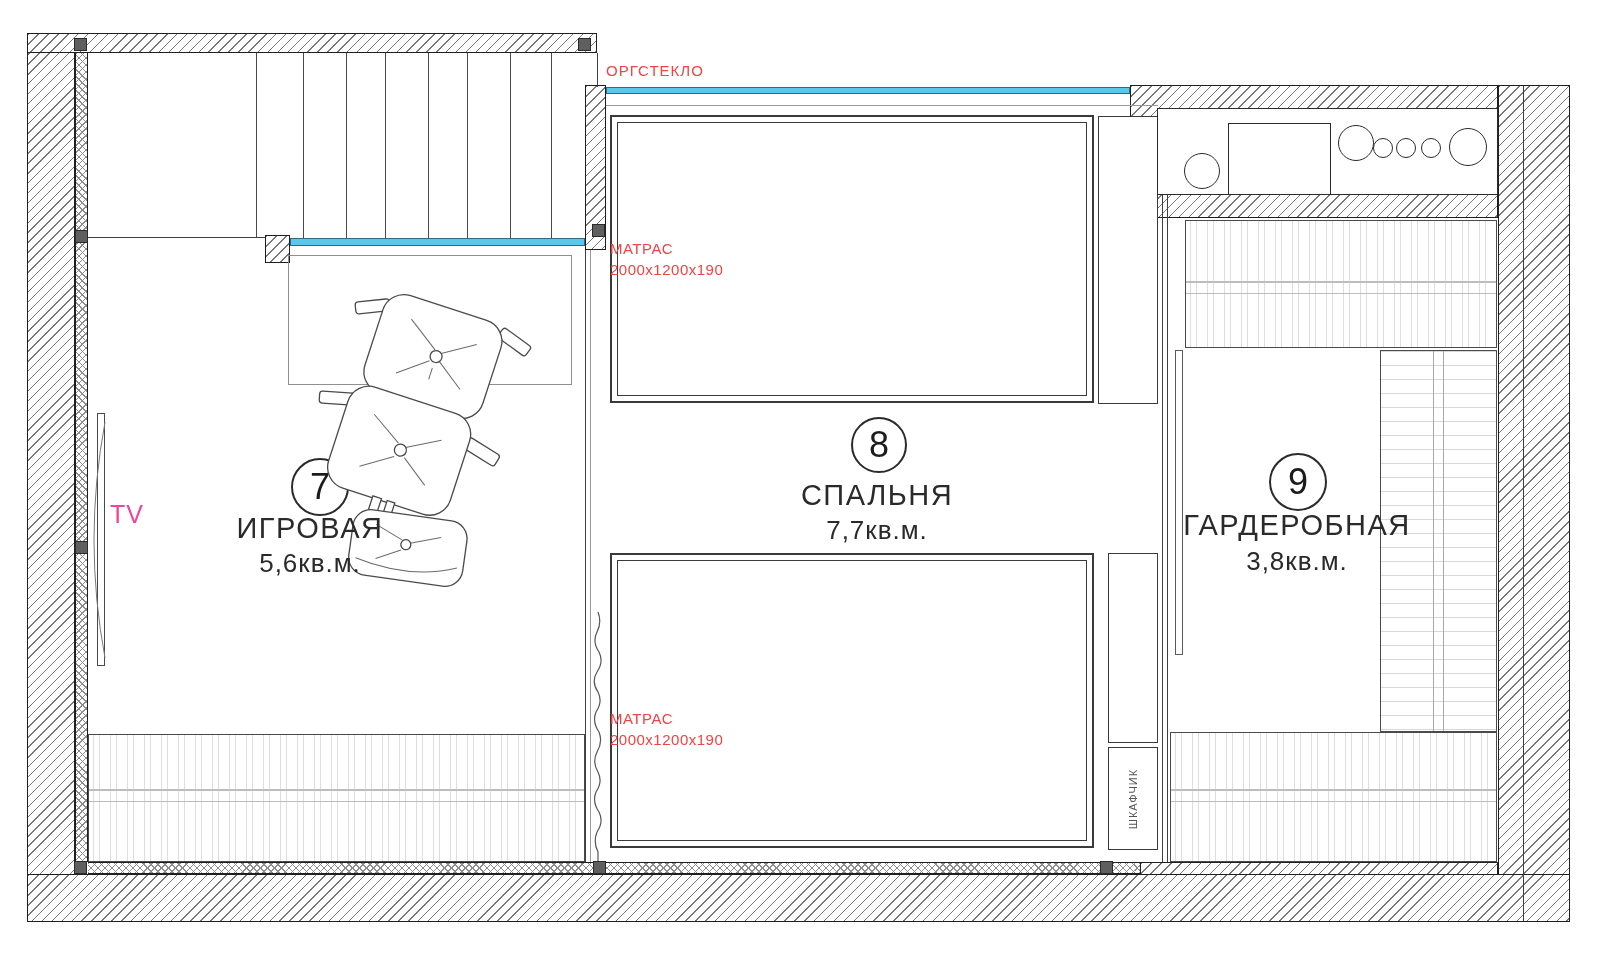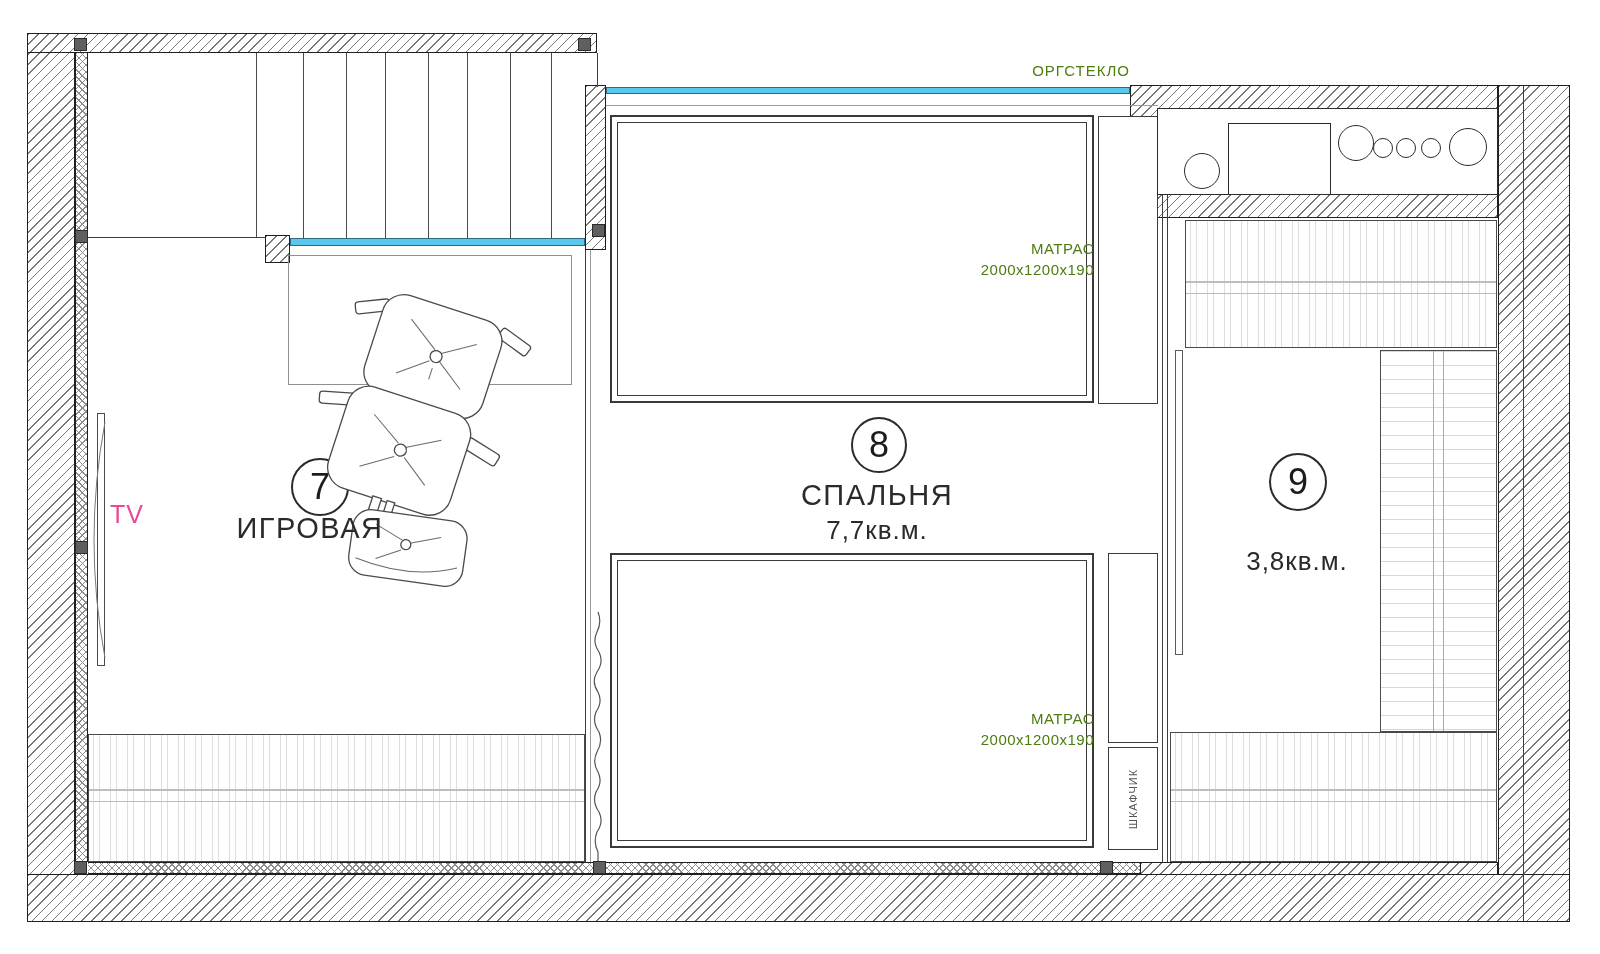--- a/index.html
+++ b/index.html
@@ -25,21 +25,21 @@
     background-image:repeating-linear-gradient(90deg,transparent 0,transparent 4px,#dedede 4px,#dedede 5px,transparent 5px,transparent 10px,#dedede 10px,#dedede 11px,transparent 11px,transparent 17px);}
   .rod{position:absolute;left:0;right:0;background:#bdbdbd;z-index:5;}
   .shelves{z-index:4;background-color:#fff;border:1px solid #4a4a4a;
     background-image:repeating-linear-gradient(to bottom,#d8d8d8 0,#d8d8d8 1px,transparent 1px,transparent 14px);}
   .furn{background:#fff;border:1px solid #3a3a3a;z-index:5;}
   
   .lbl{z-index:10;color:#2a2a2a;text-align:center;white-space:nowrap;}
   .room-name{font-size:29px;letter-spacing:1.5px;}
   .room-area{font-size:26px;letter-spacing:1px;}
   .room-num{font-size:36px;display:flex;align-items:center;justify-content:center;width:100%;height:100%;color:#1c1c1c;}
-  .gray-lbl{color:#4d7c0f;z-index:10;text-align:right;white-space:nowrap;}
+  .gray-lbl{color:#ef4444;z-index:10;text-align:left;white-space:nowrap;}
   .mat-lbl{font-size:15px;line-height:21px;letter-spacing:.5px;}
   .org-lbl{font-size:15px;letter-spacing:1px;}
   .tv-lbl{font-size:25px;color:#ec4899;letter-spacing:1px;z-index:10;}
   .vert-lbl{font-size:11px;color:#555;letter-spacing:1px;z-index:10;
     transform:rotate(-90deg);transform-origin:center center;}
   svg{position:absolute;z-index:8;overflow:visible;}
 </style>
 </head>
 <body>
 
@@ -134,20 +134,21 @@
   <div class="abs vline" style="left:585px;top:250px;height:612px;"></div>
   <div class="abs vline-gray" style="left:590px;top:250px;height:612px;"></div>
   <svg style="left:590px;top:612px;" width="16" height="250" viewBox="0 0 16 250">
     <path d="M8 0 Q12 10 7 20 Q2 30 9 40 Q14 50 7 60 Q1 70 8 80 Q13 90 6 100 Q2 110 9 120 Q13 130 7 140 Q2 150 8 160 Q13 170 6 180 Q2 190 9 200 Q14 210 7 220 Q3 230 8 240 L8 250" fill="none" stroke="#555" stroke-width="1.2"></path>
   </svg>
 
   <div class="abs circ" style="left:291px;top:458px;width:58px;height:58px;">
     <div class="room-num">7</div>
   </div>
   <div class="abs lbl room-name" style="left:190px;top:512px;width:240px;">ИГРОВАЯ</div>
+  <div class="abs lbl room-area" style="left:190px;top:548px;width:240px;">5,6кв.м.</div>
 
   <div class="abs gray-lbl org-lbl" style="left:606px;top:62px;width:524px;">ОРГСТЕКЛО</div>
   <div class="abs cyan" style="left:606px;top:87px;width:524px;height:7px;"></div>
   <div class="abs hline-gray" style="left:606px;top:105px;width:552px;"></div>
 
   <div class="abs" style="left:610px;top:115px;width:484px;height:288px;border:2px solid #3a3a3a;z-index:5;background:#fff;">
     <div class="abs" style="left:5px;top:5px;right:5px;bottom:5px;border:1px solid #3a3a3a;"></div>
   </div>
   <div class="abs gray-lbl mat-lbl" style="left:610px;top:238px;width:484px;">
     <div>МАТРАС</div>
@@ -197,15 +198,16 @@
   </div>
   <div class="abs hangers" style="left:1170px;top:732px;width:327px;height:130px;">
     <div class="rod" style="top:56px;height:2px;"></div>
     <div class="rod" style="top:68px;height:1px;"></div>
   </div>
   <div class="abs" style="left:1175px;top:350px;width:8px;height:305px;border:1px solid #5a5a5a;background:#fff;z-index:5;"></div>
 
   <div class="abs circ" style="left:1269px;top:453px;width:58px;height:58px;">
     <div class="room-num">9</div>
   </div>
+  <div class="abs lbl room-name" style="left:1167px;top:509px;width:260px;">ГАРДЕРОБНАЯ</div>
   <div class="abs lbl room-area" style="left:1167px;top:546px;width:260px;text-align:center;">3,8кв.м.</div>
 
 </div>
 
 </body></html>

